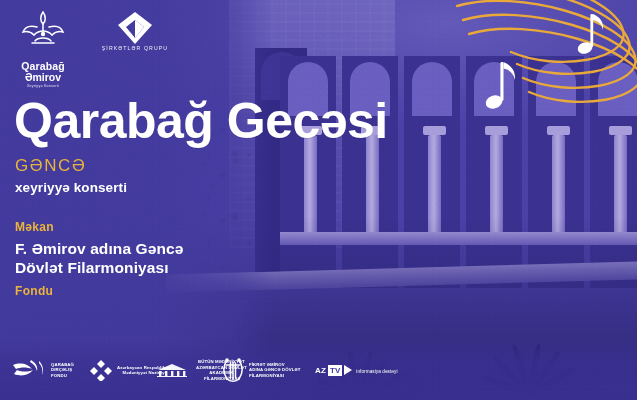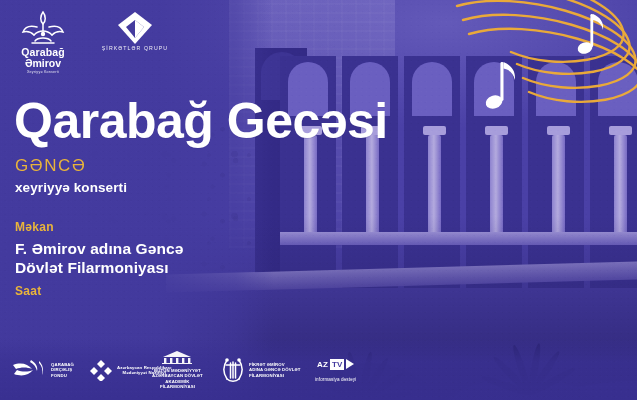--- a/index.html
+++ b/index.html
@@ -226,21 +226,21 @@
     text-align: center;
     color: #fff;
   }
   .logo-qg .emblem { display: block; margin: 0 auto; }
   .logo-qg .l1 {
     display: block;
     font-size: 10.5px;
     font-weight: bold;
     letter-spacing: .1px;
     line-height: 1.02;
-    margin-top: 1px;
+    margin-top: 15px;
   }
   .logo-qg .l2 {
     display: block;
     font-size: 10.5px;
     font-weight: bold;
     line-height: 1.02;
   }
   .logo-qg .l3 {
     display: block;
     font-size: 3.6px;
@@ -348,21 +348,21 @@
     display: flex;
     align-items: center;
     color: #ffffff;
   }
   .f-item {
     display: flex;
     align-items: center;
     gap: 5px;
   }
   .f-item.stack {
-    flex-direction: column;
+    flex-direction: row;
     gap: 4px;
   }
   .f-txt {
     font-size: 4.3px;
     font-weight: bold;
     line-height: 1.28;
     letter-spacing: .12px;
     text-transform: uppercase;
     white-space: pre-line;
   }
@@ -565,21 +565,21 @@
     <div class="kicker">xeyriyyə konserti</div>
 
     <div class="venue">
       <div class="field-label">Məkan</div>
       <div class="field-value" style="white-space:pre-line">F. Əmirov adına Gəncə
 Dövlət Filarmoniyası</div>
     </div>
 
     <div class="datetime">
       <div>
-        <div class="field-label">Saat</div>
+        <div class="field-label">Fondu</div>
       </div>
     </div>
 
     <div class="footer">
 
       <div class="f-item f1">
         <svg width="34" height="24" viewBox="0 0 34 24">
           <g fill="#ffffff">
             <path d="M1,7 C9,4 16,6 20,11 C15,9 9,9 4,11 Z"></path>
             <path d="M2,16 C10,19 17,17 21,12 C16,14 10,14 5,12 Z"></path>

